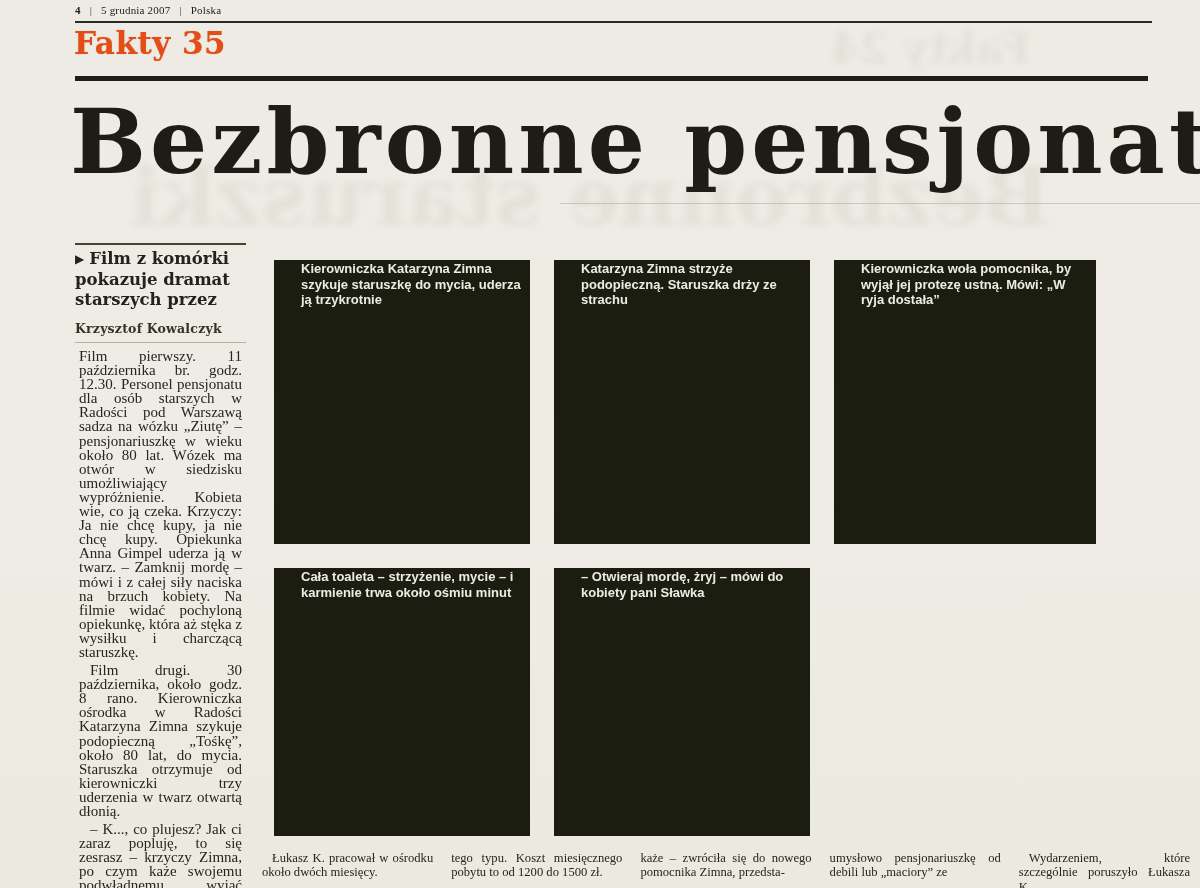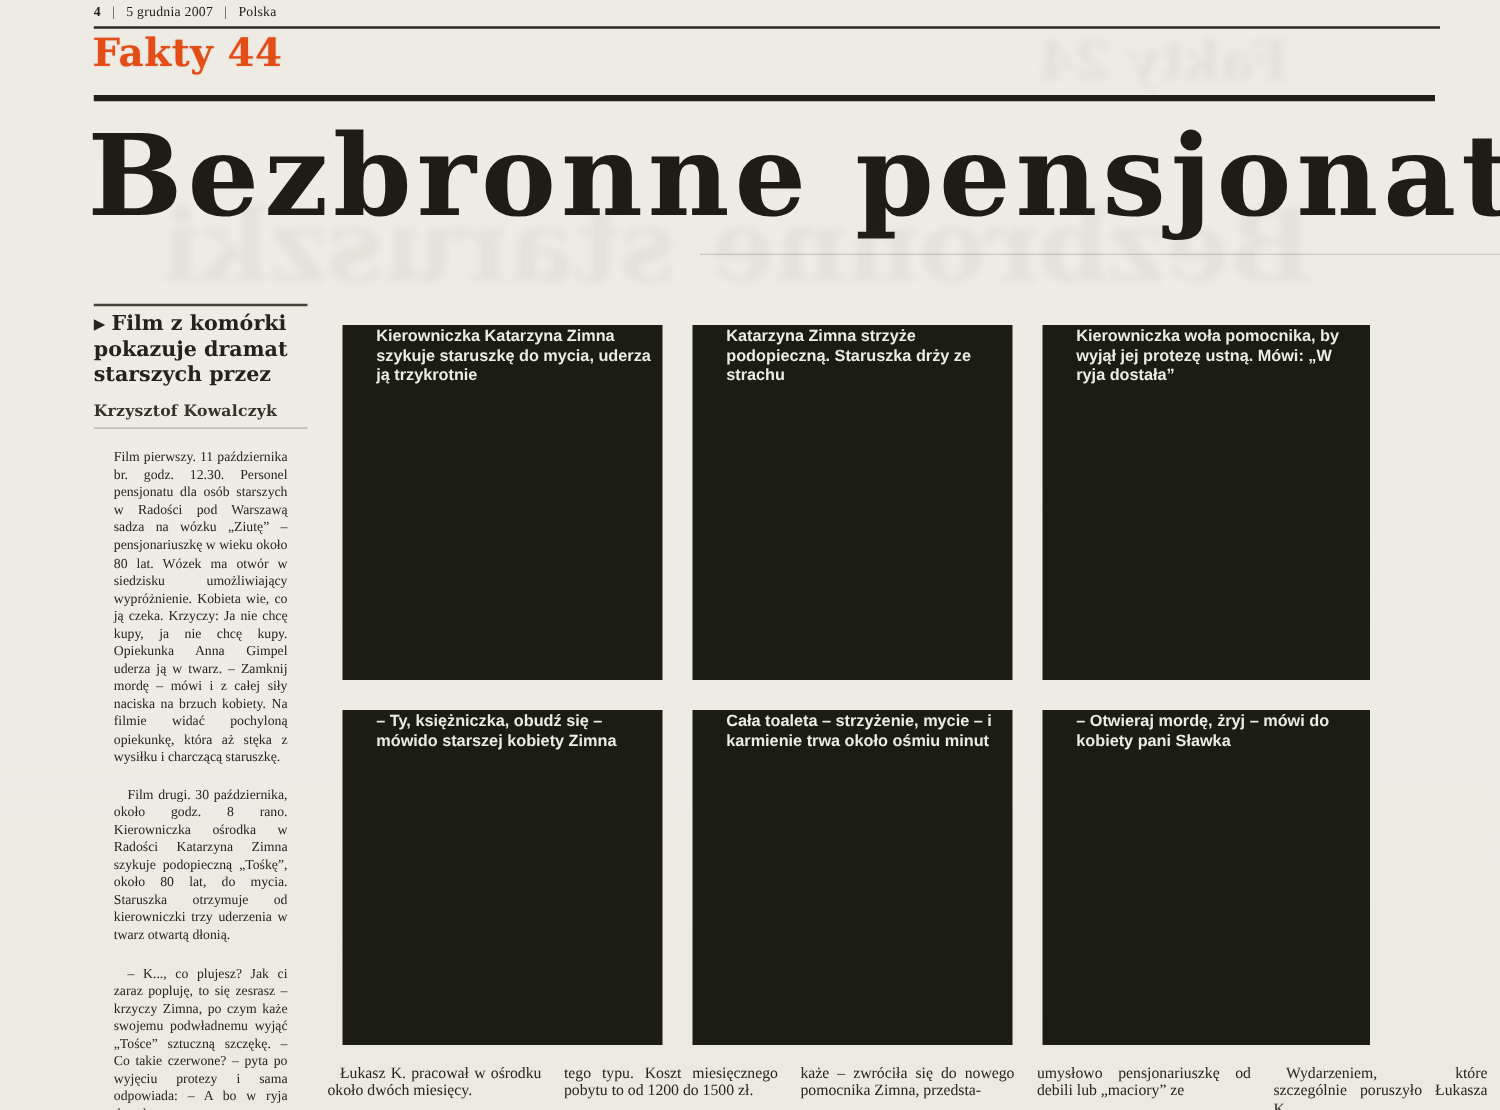--- a/index.html
+++ b/index.html
@@ -32,21 +32,21 @@
   .leftcol{position:absolute; left:75px; top:243px; width:171px;}
   .bullet-item{
     border-top:2px solid #43433a; padding:4px 0 9px;
     font-family:"DejaVu Serif", serif; font-weight:bold; font-size:16.5px; line-height:20px; color:#23231c;
   }
   .tri{font-family:"DejaVu Sans", sans-serif; font-size:12px; margin-right:5px; position:relative; top:-1px;}
   .byline{
     font-family:"DejaVu Serif", serif; font-weight:bold; font-size:12.5px; color:#33332a;
     padding:2px 0 6px; border-bottom:1px solid #b3b0a5; margin-bottom:6px; letter-spacing:.2px;
   }
-  .leftcol p.body{margin:16px; font-size:11px; line-height:14.1px; text-align:justify; color:#26251e;}
+  .leftcol p.body{margin:4px; font-size:15px; line-height:14.1px; text-align:justify; color:#26251e;}
   .leftcol p.indent{text-indent:11px;}
   
   .grid{
     position:absolute; left:262px; top:248px; width:846px;
     display:grid; grid-template-columns:280px 280px 286px; grid-template-rows:308px 292px; gap:0;
   }
   figure.cell{margin:12px; background:#1b1d11; display:flex; flex-direction:row;}
   .photo{position:relative; overflow:hidden; flex:1; margin:8px 9px 6px; background:#2a2e24;}
   .photo .scene{position:absolute; inset:-12px; filter:blur(4px) saturate(1.05);}
   .photo::after{content:""; position:absolute; inset:0; box-shadow:inset 0 0 30px 12px rgba(8,10,6,.55); pointer-events:none;}
@@ -127,21 +127,21 @@
 <div class="page">
 
   <div class="topmeta">
     <span class="pnum">4</span>
     <span class="sep">|</span>
     <span>5 grudnia 2007</span>
     <span class="sep">|</span>
     <span>Polska</span>
   </div>
   <div class="rule-thin"></div>
-  <div class="section-title">Fakty 44</div>
+  <div class="section-title">Fakty 35</div>
   <div class="ghost ghost-section" aria-hidden="true">Fakty 24</div>
   <div class="rule-thick"></div>
 
   <h1 class="headline">Bezbronne pensjonatu</h1>
   <div class="ghost ghost-headline" aria-hidden="true">Bezbronne staruszki</div>
   <div class="faint-line"></div>
 
   <aside class="leftcol">
     <div class="bullet-item">
       <span class="tri">▶</span><span>Film z komórki pokazuje dramat starszych przez</span>
@@ -194,35 +194,20 @@
           <i class="s5"></i>
             <i class="s1"></i>
             <i class="s2"></i>
             <i class="s3"></i>
             <i class="s4"></i>
         </div>
       </div>
       <figcaption class="cap">Kierowniczka woła pomocnika, by wyjął jej protezę ustną. Mówi: „W ryja dostała”</figcaption>
     </figure>
 
-    <figure class="cell">
-      <div class="photo p4">
-        <div class="scene">
-          <i class="s1"></i>
-            <i class="s2"></i>
-            <i class="s3"></i>
-            <i class="s4"></i>
-            <i class="s5"></i>
-            <i class="s6"></i>
-            <i class="s7"></i>
-            <i class="s8"></i>
-        </div>
-      </div>
-      <figcaption class="cap">– Ty, księżniczka, obudź się – mówido starszej kobiety Zimna</figcaption>
-    </figure>
 
     <figure class="cell">
       <div class="photo p6">
         <div class="scene">
           <i class="s1"></i>
             <i class="s2"></i>
             <i class="s3"></i>
             <i class="s4"></i>
             <i class="s5"></i>
             <i class="s6"></i>

